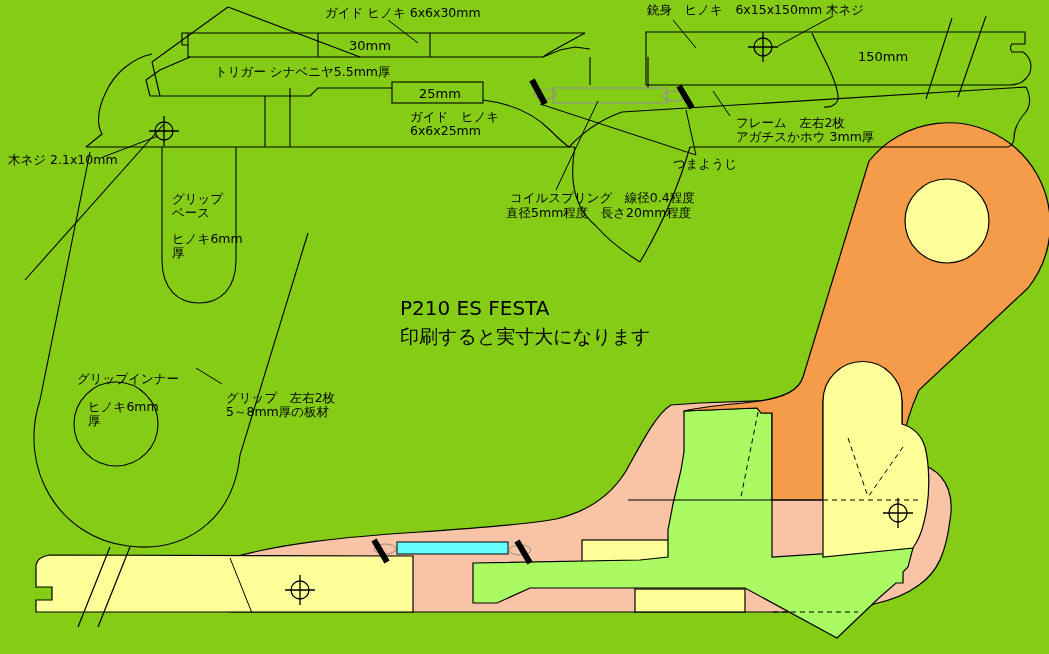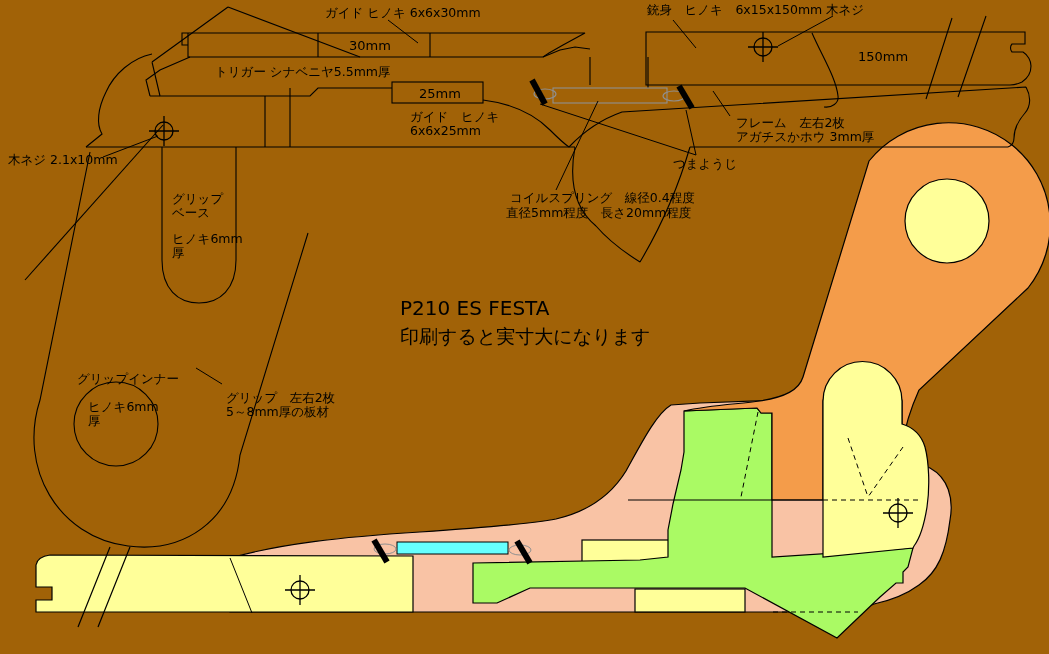--- a/index.html
+++ b/index.html
@@ -1,16 +1,16 @@
 <!DOCTYPE html>
 <html><head>
 <meta charset="utf-8">
 <style>
   html,body{margin:0;padding:0;background:#ffffff;}
-  #stage{position:relative;width:1049px;height:654px;background:#a16207;overflow:hidden;
+  #stage{position:relative;width:1049px;height:654px;background:#84cc16;overflow:hidden;
          font-family:"DejaVu Sans","Liberation Sans",sans-serif;}
   svg{position:absolute;left:0;top:0;}
   text{font-family:"DejaVu Sans","Liberation Sans",sans-serif;fill:#000;}
   .lbl{font-size:12.5px;}
   .dim{font-size:13px;}
   .title1{font-size:20px;}
   .title2{font-size:19px;}
 </style>
 </head>
 <body>

